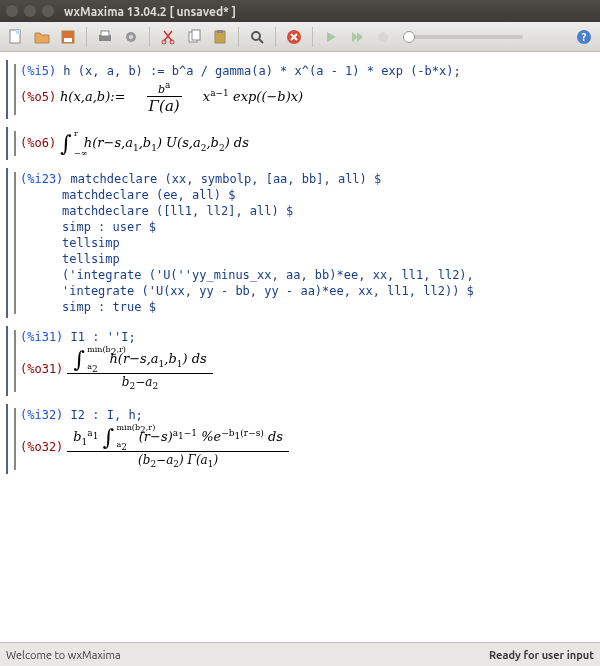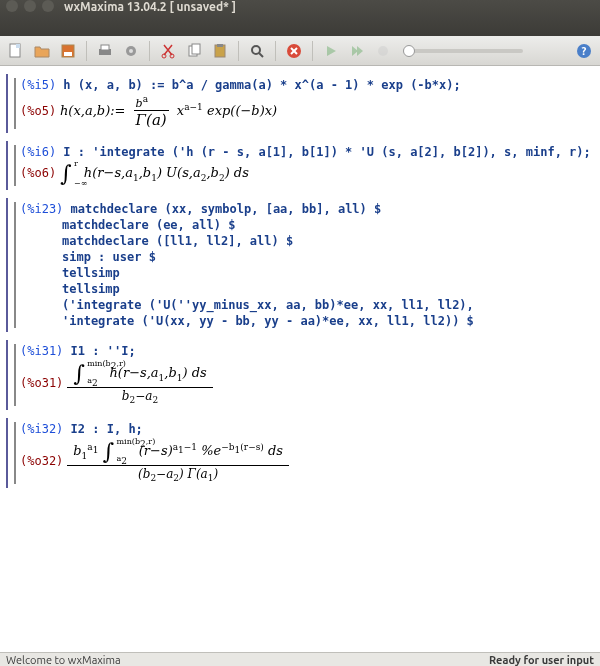--- a/index.html
+++ b/index.html
@@ -7,25 +7,25 @@
   font-family: "Ubuntu", "DejaVu Sans", sans-serif;
   font-size: 12px;
   background: #f2f1f0;
   width: 600px;
   height: 666px;
   overflow: hidden;
   display: flex;
   flex-direction: column;
 }
 .titlebar {
-  height: 36px;
+  height: 22px;
   background: linear-gradient(#4c4b46, #3c3b37);
   color: #dfdbd2;
   display: flex;
-  align-items: flex-start;
+  align-items: center;
   padding: 0 6px;
   font-size: 12px;
   font-weight: bold;
 }
 .win-btns { display: flex; gap: 6px; margin-right: 10px; }
 .win-btn {
   width: 12px; height: 12px; border-radius: 50%;
   background: #5c5b55; display:inline-block;
 }
 .toolbar {
@@ -71,32 +71,32 @@
 }
 .cell-inner {
   border-left: 2px solid #888;
   margin-left: 2px;
   padding-left: 4px;
 }
 .line { margin: 2px 0; white-space: nowrap; }
 .mono { font-family: "DejaVu Sans Mono", monospace; font-size: 12px; }
 .input-label { color: #1d4ed8; font-weight: normal; }
 .output-label { color: #8b0000; }
-.input-text { color: #1a3f8b; font-weight: bold; }
+.input-text { color: #1a3f8b; }
 .math { color: #000; font-family: "DejaVu Serif", serif; font-style: italic; font-size: 13px; }
-.frac { display:inline-block; text-align:left; vertical-align:middle; margin:0 4px; }
+.frac { display:inline-block; text-align:center; vertical-align:middle; margin:0 17px; }
 .frac .num { display:block; border-bottom:1px solid #000; padding:0 2px; font-size:11px;}
 .frac .den { display:block; padding:0 2px; font-size:15px;}
 .sub { font-size:9px; vertical-align:sub; font-style:normal;}
 .sup { font-size:9px; vertical-align:super; font-style:normal;}
 .intsym { font-size:22px; font-style:normal; vertical-align:middle; }
 .intwrap { display:inline-block; position:relative; vertical-align:middle;}
 .intlim { font-size:8px; position:absolute; left:14px; font-style:normal; }
 .statusbar {
-  height: 14px;
+  height: 24px;
   background: #e8e7e3;
   border-top: 1px solid #c0bfba;
   display: flex;
   align-items: center;
   font-size: 11px;
   color: #3a3a3a;
   padding: 0 6px;
   justify-content: flex-end;
 }
 .statusbar .right { margin-left:auto;font-weight:bold; }
@@ -226,44 +226,41 @@
           h(<i>x</i>,<i>a</i>,<i>b</i>):=
           <span class="frac"><span class="num"><i>b</i><span class="sup">a</span></span><span class="den"><i>Γ</i>(<i>a</i>)</span></span>
           <i>x</i><span class="sup">a−1</span> exp((−<i>b</i>)<i>x</i>)
         </span>
       </div>
     </div>
   </div>
 
   <div class="cell">
     <div class="cell-inner">
-      <div class="line mono">
-        <span class="input-label">(%i6)</span>
-        <span class="input-text">I : 'integrate ('h (r - s, a[1], b[1]) * 'U (s, a[2], b[2]), s, minf, r);</span>
-      </div>
       <div class="line">
         <span class="output-label mono">(%o6)</span>
         <span class="math">
           <span class="intwrap"><span class="intlim" style="top:-2px">r</span><span class="intsym">∫</span><span class="intlim" style="bottom:-2px">−∞</span></span>&nbsp;&nbsp;
           h(<i>r</i>−<i>s</i>,<i>a</i><span class="sub">1</span>,<i>b</i><span class="sub">1</span>) U(<i>s</i>,<i>a</i><span class="sub">2</span>,<i>b</i><span class="sub">2</span>) d<i>s</i>
         </span>
       </div>
     </div>
   </div>
 
   <div class="cell">
     <div class="cell-inner">
       <div class="line mono"><span class="input-label">(%i23)</span> <span class="input-text">matchdeclare (xx, symbolp, [aa, bb], all) $</span></div>
       <div class="line mono" style="padding-left:42px"><span class="input-text">matchdeclare (ee, all) $</span></div>
       <div class="line mono" style="padding-left:42px"><span class="input-text">matchdeclare ([ll1, ll2], all) $</span></div>
       <div class="line mono" style="padding-left:42px"><span class="input-text">simp : user $</span></div>
       <div class="line mono" style="padding-left:42px"><span class="input-text">tellsimp</span></div>
       <div class="line mono" style="padding-left:42px"><span class="input-text">tellsimp</span></div>
       <div class="line mono" style="padding-left:42px"><span class="input-text">('integrate ('U(''yy_minus_xx, aa, bb)*ee, xx, ll1, ll2),</span></div>
       <div class="line mono" style="padding-left:42px"><span class="input-text">'integrate ('U(xx, yy - bb, yy - aa)*ee, xx, ll1, ll2)) $</span></div>
+      <div class="line mono" style="padding-left:42px"><span class="input-text">simp : true $</span></div>
     </div>
   </div>
 
   <div class="cell">
     <div class="cell-inner">
       <div class="line mono">
         <span class="input-label">(%i31)</span>
         <span class="input-text">I1 : ''I;</span>
       </div>
       <div class="line">

